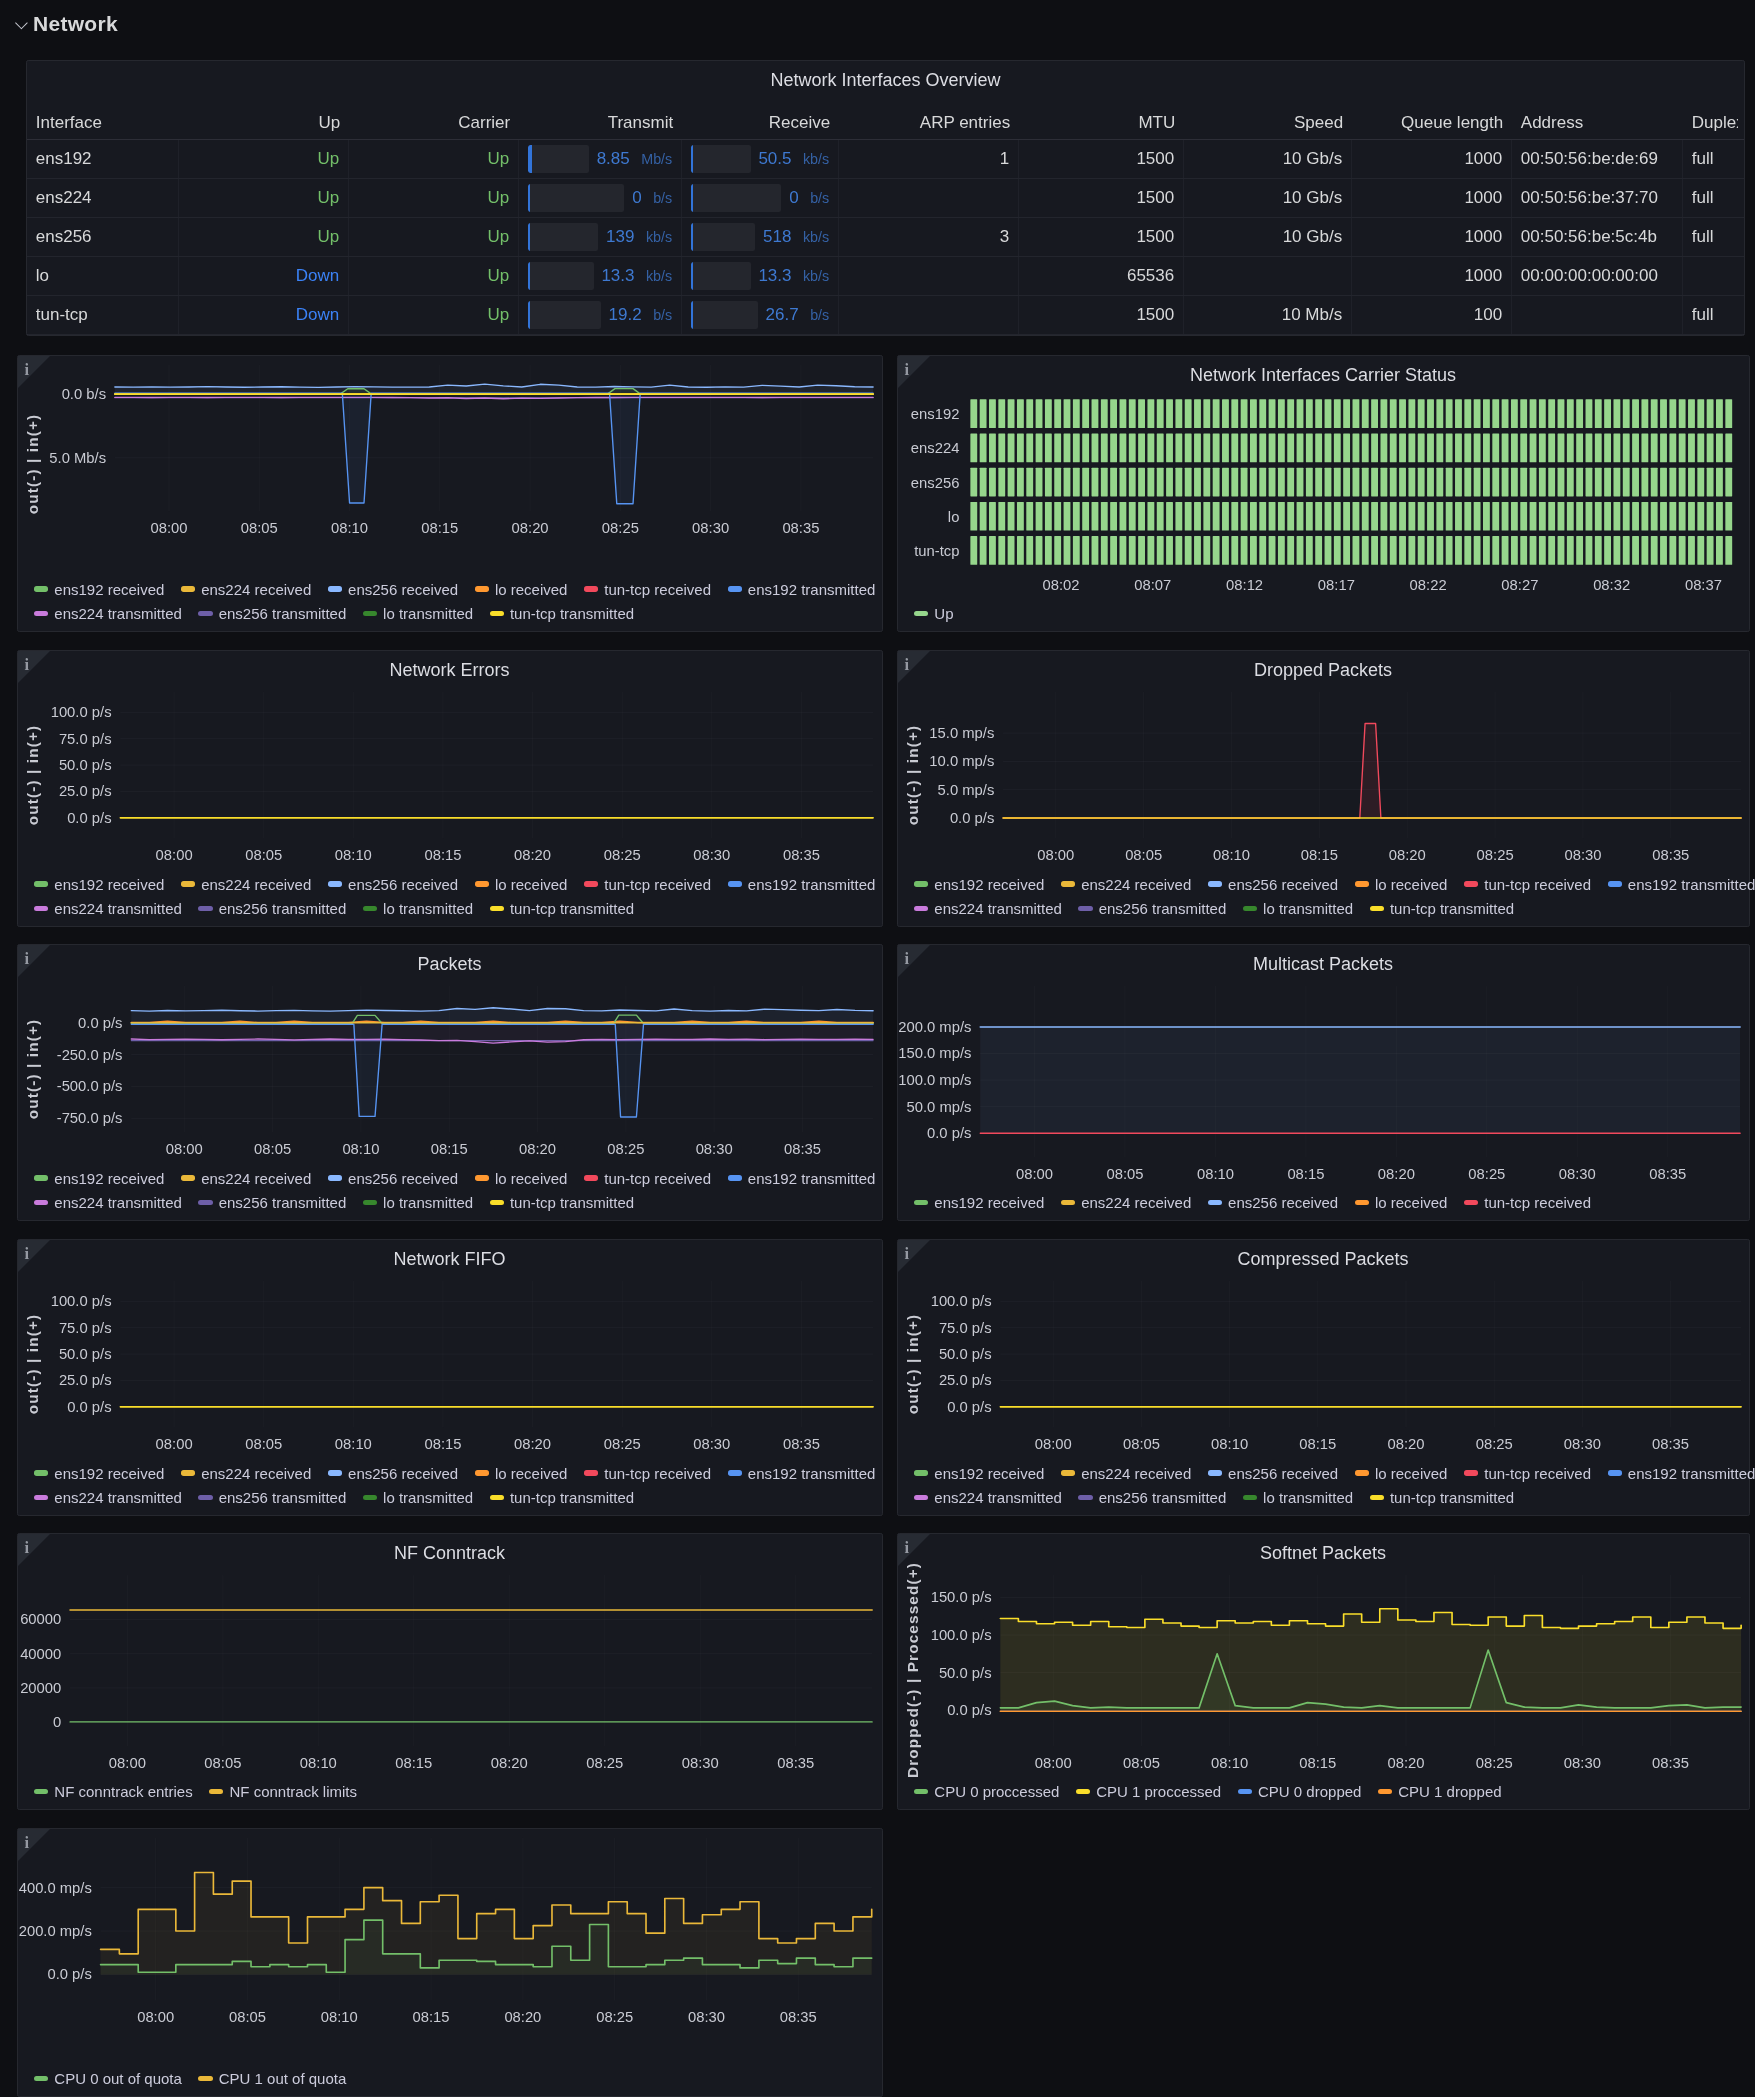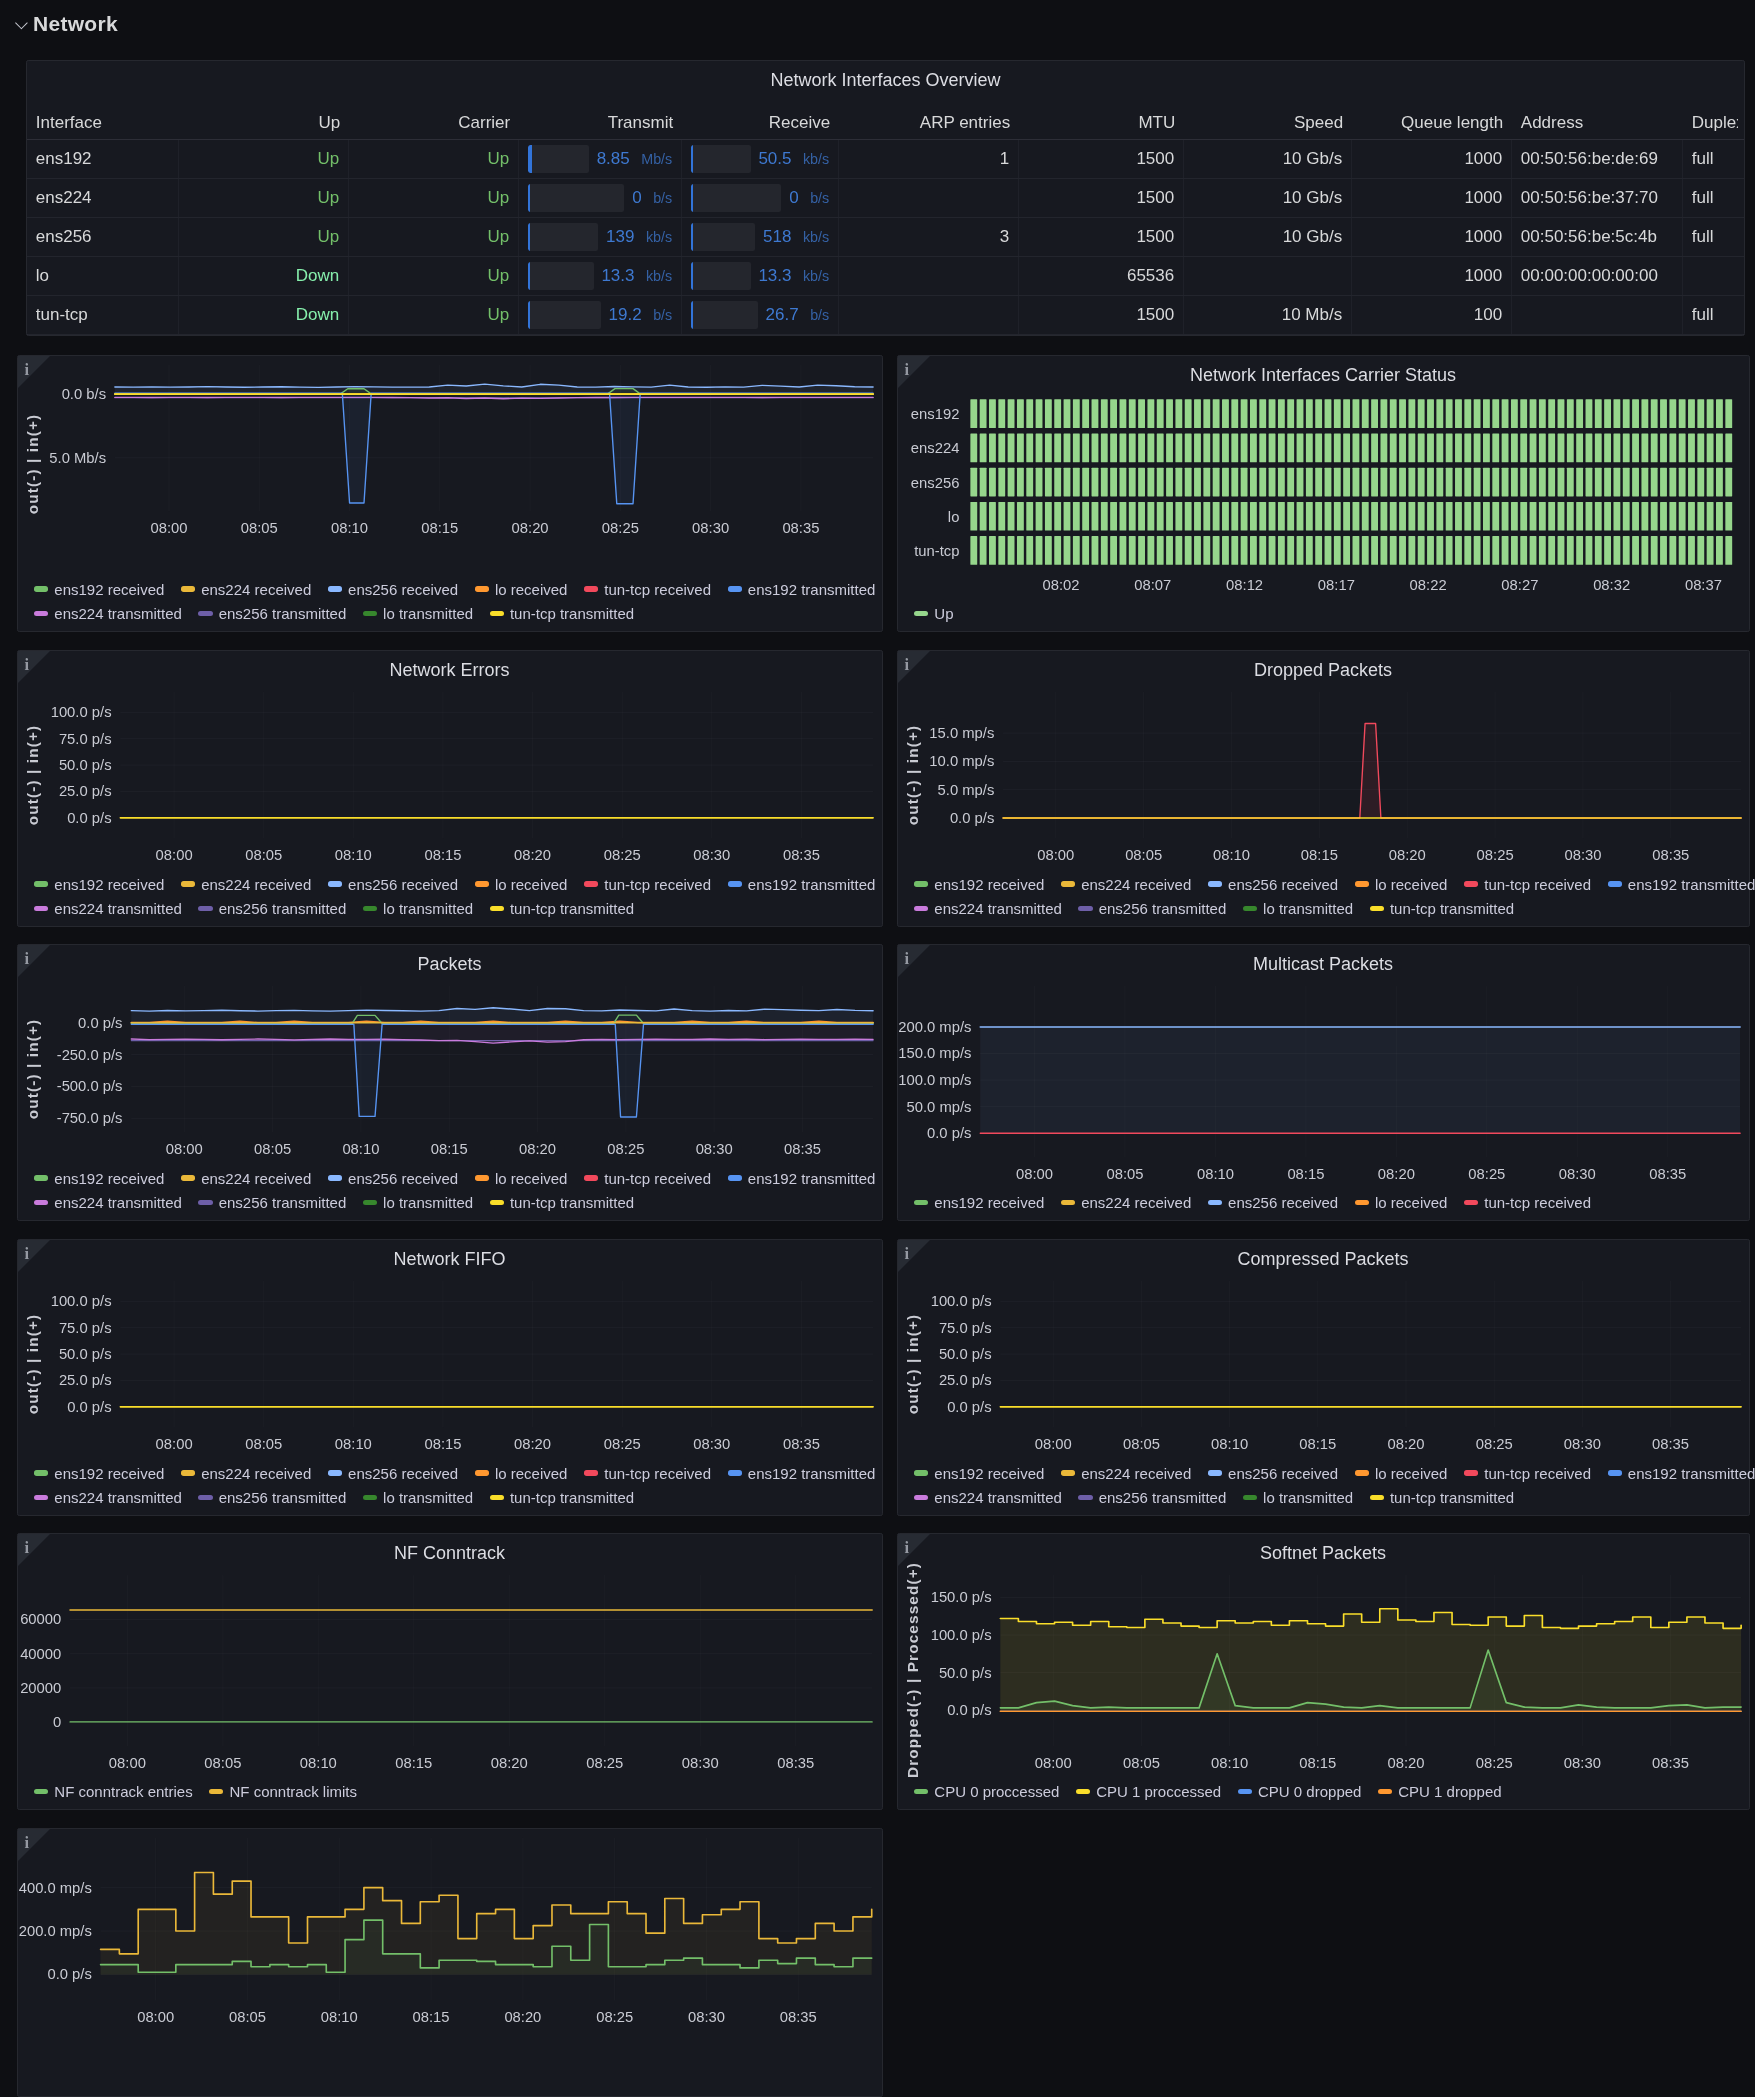--- a/index.html
+++ b/index.html
@@ -18,21 +18,21 @@
   #table-panel { left:26px; top:60px; width:1719px; height:276px; }
   .thead { display:flex; margin-top:13px; height:34px; align-items:center; border-bottom:0.5px solid rgba(204,204,220,0.12); flex:none; }
   .th { font-size:17px; font-weight:500; color:#d8d9da; padding:0 8.8px; white-space:nowrap; overflow:hidden; cursor:pointer; }
   .tbody { flex:1; }
   .tr { display:flex; height:39px; align-items:stretch; border-bottom:0.5px solid rgba(204,204,220,0.07); }
   .td { font-size:17px; color:#d8d9da; padding:0 8.8px; display:flex; align-items:center; white-space:nowrap; overflow:hidden; border-right:0.5px solid rgba(204,204,220,0.05); }
   .td:last-child { border-right:none; }
   .left { justify-content:flex-start; text-align:left; }
   .right { justify-content:flex-end; text-align:right; }
   .status-up { color:#73bf69; }
-  .status-down { color:#86efac; }
+  .status-down { color:#3b82f6; }
   .gauge-cell { gap:7.7px; }
   .gauge { flex:1; height:28.5px; background:#24262d; border-radius:2.2px; overflow:hidden; display:flex; }
   .gauge-bar { height:100%; background:#3274d9; border-radius:2.2px 0 0 2.2px; }
   .gauge-num { color:#3e79d1; font-size:17px; }
   .gauge-unit { color:#3e79d1; opacity:0.75; font-size:14.3px; margin-left:3.8px; }
 
   
   #grid { position:absolute; left:16.5px; top:355px; width:1734px; height:1742px; }
   .g-left { left:0; width:866px; }
   .g-right { left:880px; width:853px; }
@@ -1408,16 +1408,28 @@
             <text x="134" y="195.28" text-anchor="end" class="tick">200.0 mp/s</text>
             <line x1="150" x2="1558" y1="107.08" y2="107.08" stroke="rgba(204,204,220,0.08)"></line>
             <text x="134" y="116.08" text-anchor="end" class="tick">400.0 mp/s</text>
             <path d="M150.0 219.9L184.3 219.9L184.3 227.9L218.7 227.9L218.7 146.7L253.0 146.7L253.0 146.7L287.4 146.7L287.4 186.3L321.7 186.3L321.7 79.4L356.0 79.4L356.0 119.0L390.4 119.0L390.4 95.2L424.7 95.2L424.7 160.5L459.1 160.5L459.1 160.5L493.4 160.5L493.4 208.1L527.8 208.1L527.8 160.5L562.1 160.5L562.1 160.5L596.4 160.5L596.4 146.7L630.8 146.7L630.8 107.1L665.1 107.1L665.1 130.8L699.5 130.8L699.5 172.4L733.8 172.4L733.8 132.8L768.1 132.8L768.1 120.9L802.5 120.9L802.5 200.1L836.8 200.1L836.8 154.6L871.2 154.6L871.2 146.7L905.5 146.7L905.5 200.1L939.9 200.1L939.9 176.4L974.2 176.4L974.2 138.8L1008.5 138.8L1008.5 154.6L1042.9 154.6L1042.9 154.6L1077.2 154.6L1077.2 132.8L1111.6 132.8L1111.6 154.6L1145.9 154.6L1145.9 190.2L1180.2 190.2L1180.2 126.9L1214.6 126.9L1214.6 172.4L1248.9 172.4L1248.9 156.6L1283.3 156.6L1283.3 146.7L1317.6 146.7L1317.6 132.8L1352.0 132.8L1352.0 200.1L1386.3 200.1L1386.3 208.1L1420.6 208.1L1420.6 200.1L1455.0 200.1L1455.0 172.4L1489.3 172.4L1489.3 186.3L1523.7 186.3L1523.7 160.5L1558.0 160.5L1558.0 146.7L1558.0 265.5L150.0 265.5Z" fill="#EAB839" fill-opacity="0.06" stroke="none"></path>
             <path d="M150.0 219.9L184.3 219.9L184.3 227.9L218.7 227.9L218.7 146.7L253.0 146.7L253.0 146.7L287.4 146.7L287.4 186.3L321.7 186.3L321.7 79.4L356.0 79.4L356.0 119.0L390.4 119.0L390.4 95.2L424.7 95.2L424.7 160.5L459.1 160.5L459.1 160.5L493.4 160.5L493.4 208.1L527.8 208.1L527.8 160.5L562.1 160.5L562.1 160.5L596.4 160.5L596.4 146.7L630.8 146.7L630.8 107.1L665.1 107.1L665.1 130.8L699.5 130.8L699.5 172.4L733.8 172.4L733.8 132.8L768.1 132.8L768.1 120.9L802.5 120.9L802.5 200.1L836.8 200.1L836.8 154.6L871.2 154.6L871.2 146.7L905.5 146.7L905.5 200.1L939.9 200.1L939.9 176.4L974.2 176.4L974.2 138.8L1008.5 138.8L1008.5 154.6L1042.9 154.6L1042.9 154.6L1077.2 154.6L1077.2 132.8L1111.6 132.8L1111.6 154.6L1145.9 154.6L1145.9 190.2L1180.2 190.2L1180.2 126.9L1214.6 126.9L1214.6 172.4L1248.9 172.4L1248.9 156.6L1283.3 156.6L1283.3 146.7L1317.6 146.7L1317.6 132.8L1352.0 132.8L1352.0 200.1L1386.3 200.1L1386.3 208.1L1420.6 208.1L1420.6 200.1L1455.0 200.1L1455.0 172.4L1489.3 172.4L1489.3 186.3L1523.7 186.3L1523.7 160.5L1558.0 160.5L1558.0 146.7" fill="none" stroke="#EAB839" stroke-width="3" stroke-linejoin="round" stroke-linecap="round"></path>
             <path d="M150.0 247.7L184.3 247.7L184.3 247.7L218.7 247.7L218.7 261.5L253.0 261.5L253.0 261.5L287.4 261.5L287.4 247.7L321.7 247.7L321.7 247.7L356.0 247.7L356.0 247.7L390.4 247.7L390.4 241.7L424.7 241.7L424.7 251.6L459.1 251.6L459.1 247.7L493.4 247.7L493.4 251.6L527.8 251.6L527.8 247.7L562.1 247.7L562.1 261.5L596.4 261.5L596.4 202.1L630.8 202.1L630.8 166.5L665.1 166.5L665.1 227.9L699.5 227.9L699.5 227.9L733.8 227.9L733.8 253.6L768.1 253.6L768.1 239.7L802.5 239.7L802.5 239.7L836.8 239.7L836.8 241.7L871.2 241.7L871.2 247.7L905.5 247.7L905.5 247.7L939.9 247.7L939.9 251.6L974.2 251.6L974.2 214.0L1008.5 214.0L1008.5 239.7L1042.9 239.7L1042.9 174.4L1077.2 174.4L1077.2 251.6L1111.6 251.6L1111.6 251.6L1145.9 251.6L1145.9 247.7L1180.2 247.7L1180.2 239.7L1214.6 239.7L1214.6 235.8L1248.9 235.8L1248.9 247.7L1283.3 247.7L1283.3 247.7L1317.6 247.7L1317.6 253.6L1352.0 253.6L1352.0 239.7L1386.3 239.7L1386.3 245.7L1420.6 245.7L1420.6 235.8L1455.0 235.8L1455.0 247.7L1489.3 247.7L1489.3 251.6L1523.7 251.6L1523.7 235.8L1558.0 235.8L1558.0 235.8L1558.0 265.5L150.0 265.5Z" fill="#73BF69" fill-opacity="0.06" stroke="none"></path>
             <path d="M150.0 247.7L184.3 247.7L184.3 247.7L218.7 247.7L218.7 261.5L253.0 261.5L253.0 261.5L287.4 261.5L287.4 247.7L321.7 247.7L321.7 247.7L356.0 247.7L356.0 247.7L390.4 247.7L390.4 241.7L424.7 241.7L424.7 251.6L459.1 251.6L459.1 247.7L493.4 247.7L493.4 251.6L527.8 251.6L527.8 247.7L562.1 247.7L562.1 261.5L596.4 261.5L596.4 202.1L630.8 202.1L630.8 166.5L665.1 166.5L665.1 227.9L699.5 227.9L699.5 227.9L733.8 227.9L733.8 253.6L768.1 253.6L768.1 239.7L802.5 239.7L802.5 239.7L836.8 239.7L836.8 241.7L871.2 241.7L871.2 247.7L905.5 247.7L905.5 247.7L939.9 247.7L939.9 251.6L974.2 251.6L974.2 214.0L1008.5 214.0L1008.5 239.7L1042.9 239.7L1042.9 174.4L1077.2 174.4L1077.2 251.6L1111.6 251.6L1111.6 251.6L1145.9 251.6L1145.9 247.7L1180.2 247.7L1180.2 239.7L1214.6 239.7L1214.6 235.8L1248.9 235.8L1248.9 247.7L1283.3 247.7L1283.3 247.7L1317.6 247.7L1317.6 253.6L1352.0 253.6L1352.0 239.7L1386.3 239.7L1386.3 245.7L1420.6 245.7L1420.6 235.8L1455.0 235.8L1455.0 247.7L1489.3 247.7L1489.3 251.6L1523.7 251.6L1523.7 235.8L1558.0 235.8L1558.0 235.8" fill="none" stroke="#73BF69" stroke-width="3" stroke-linejoin="round" stroke-linecap="round"></path>
           </svg>
         </div>
     </div>
+    <div class="legend">
+        <div class="legend-row">
+          <div class="legend-item">
+            <span class="swatch" style="background: rgb(115, 191, 105);"></span>
+            <span class="legend-label">CPU 0 out of quota</span>
+          </div>
+          <div class="legend-item">
+            <span class="swatch" style="background: rgb(234, 184, 57);"></span>
+            <span class="legend-label">CPU 1 out of quota</span>
+          </div>
+        </div>
+      </div>
   </div>
 
 </div>
 
 
 </body></html>

